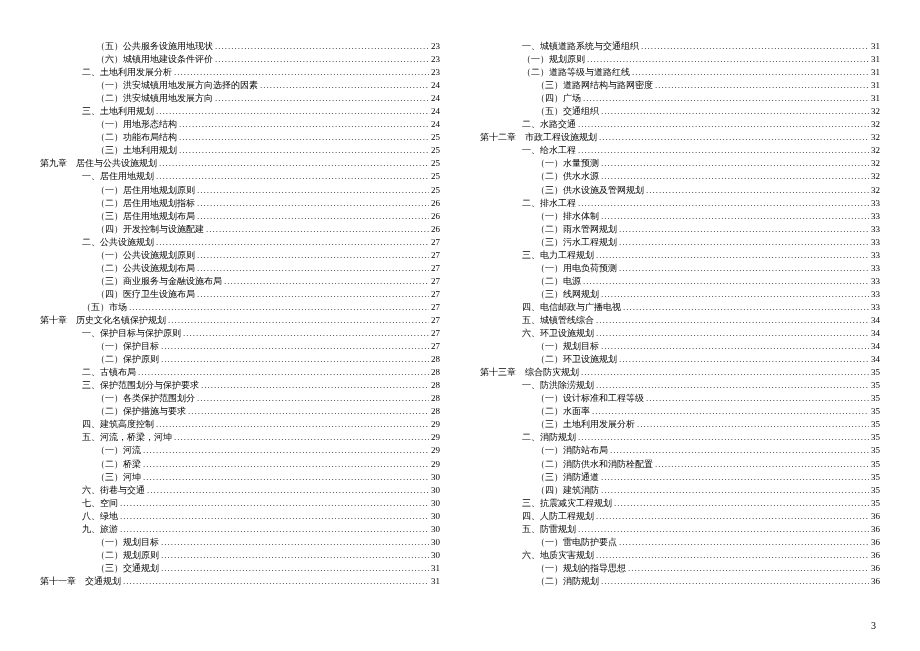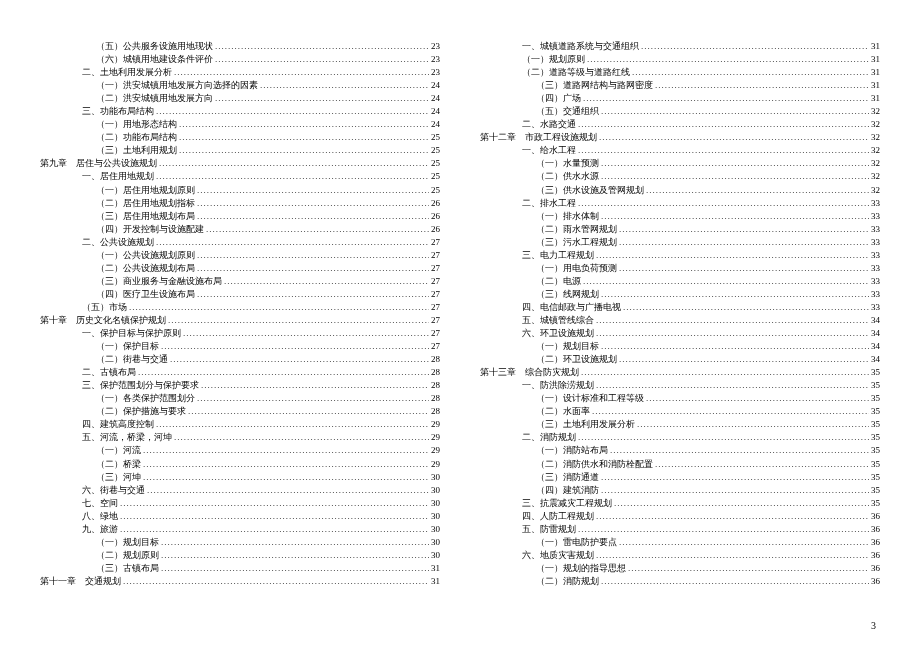--- a/index.html
+++ b/index.html
@@ -81,21 +81,21 @@
         <span class="toc-label">（一）洪安城镇用地发展方向选择的因素</span>
         <span class="toc-dots"></span>
         <span class="toc-page">24</span>
       </div>
       <div class="toc-line indent-3">
         <span class="toc-label">（二）洪安城镇用地发展方向</span>
         <span class="toc-dots"></span>
         <span class="toc-page">24</span>
       </div>
       <div class="toc-line indent-2">
-        <span class="toc-label">三、功能布局结构</span>
+        <span class="toc-label">三、土地利用规划</span>
         <span class="toc-dots"></span>
         <span class="toc-page">24</span>
       </div>
       <div class="toc-line indent-3">
         <span class="toc-label">（一）用地形态结构</span>
         <span class="toc-dots"></span>
         <span class="toc-page">24</span>
       </div>
       <div class="toc-line indent-3">
         <span class="toc-label">（二）功能布局结构</span>
@@ -176,21 +176,21 @@
         <span class="toc-label">一、保护目标与保护原则</span>
         <span class="toc-dots"></span>
         <span class="toc-page">27</span>
       </div>
       <div class="toc-line indent-3">
         <span class="toc-label">（一）保护目标</span>
         <span class="toc-dots"></span>
         <span class="toc-page">27</span>
       </div>
       <div class="toc-line indent-3">
-        <span class="toc-label">（二）街巷与交通</span>
+        <span class="toc-label">（二）保护原则</span>
         <span class="toc-dots"></span>
         <span class="toc-page">28</span>
       </div>
       <div class="toc-line indent-2">
         <span class="toc-label">二、古镇布局</span>
         <span class="toc-dots"></span>
         <span class="toc-page">28</span>
       </div>
       <div class="toc-line indent-2">
         <span class="toc-label">三、保护范围划分与保护要求</span>
@@ -256,21 +256,21 @@
         <span class="toc-label">（一）规划目标</span>
         <span class="toc-dots"></span>
         <span class="toc-page">30</span>
       </div>
       <div class="toc-line indent-3">
         <span class="toc-label">（二）规划原则</span>
         <span class="toc-dots"></span>
         <span class="toc-page">30</span>
       </div>
       <div class="toc-line indent-3">
-        <span class="toc-label">（三）古镇布局</span>
+        <span class="toc-label">（三）交通规划</span>
         <span class="toc-dots"></span>
         <span class="toc-page">31</span>
       </div>
       <div class="toc-line indent-0">
         <span class="toc-label">第十一章　交通规划</span>
         <span class="toc-dots"></span>
         <span class="toc-page">31</span>
       </div>
     </div>
   <div class="col" id="col-right">

